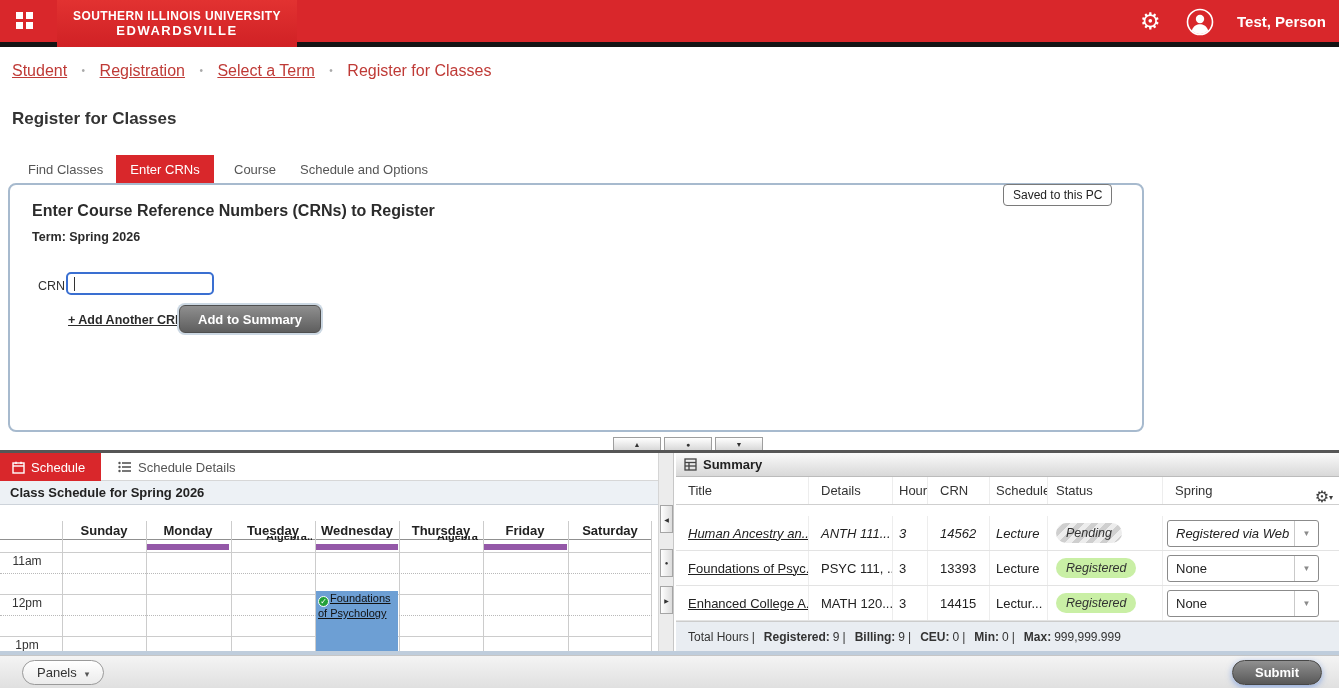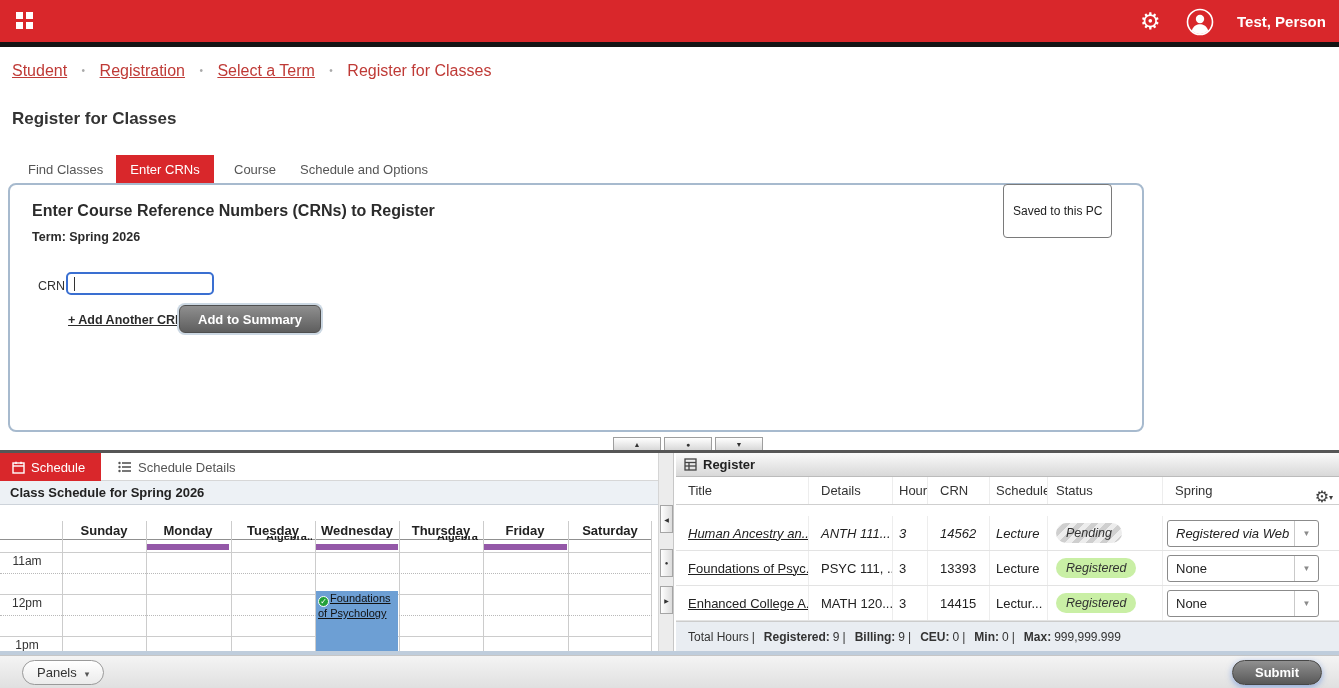--- a/index.html
+++ b/index.html
@@ -33,21 +33,21 @@
   .crn-wrapper { position:absolute; left:8px; top:183px; width:1136px; height:249px; border:2px solid #a7bace; border-radius:8px; background:#fff; }
   .crn-heading { position:absolute; left:22px; top:17px; font-size:16px; font-weight:bold; color:#2b2b2b; }
   .crn-term { position:absolute; left:22px; top:45px; font-size:12.5px; font-weight:bold; color:#2b2b2b; }
   .crn-label { position:absolute; left:28px; top:94px; font-size:12.5px; color:#333; }
   .crn-input-wrap { position:absolute; left:56px; top:87px; }
   .crn-input { width:148px; height:23px; border:2px solid #3a6fd1; border-radius:5px; outline:none; font-size:13px; padding:0 6px; }
   .crn-caret { position:absolute; left:8px; top:5px; width:1px; height:14px; background:#333; }
   .add-another { position:absolute; left:58px; top:128px; font-size:12.5px; font-weight:bold; color:#2b2b2b; text-decoration:underline; cursor:pointer; }
   .add-summary-btn { position:absolute; left:169px; top:120px; height:28px; padding:0 18px; border:1px solid #4e4e4e; border-radius:6px; background:linear-gradient(180deg,#8f8f8f,#5e5e5e); color:#fff; font-size:13px; font-weight:bold; cursor:pointer; box-shadow:0 0 0 2px #ccd8e3; }
 
-  .pc-tooltip { position:absolute; left:1003px; top:184px; padding:19px 9px; background:#fff; border:1px solid #7a7a7a; border-radius:4px; font-size:12px; color:#222; z-index:9; }
+  .pc-tooltip { position:absolute; left:1003px; top:184px; padding:3px 9px; background:#fff; border:1px solid #7a7a7a; border-radius:4px; font-size:12px; color:#222; z-index:9; }
 
   
   .divider-controls { position:absolute; left:613px; top:437px; display:flex; gap:3px; }
   .divider-controls .dbtn { width:48px; height:13px; border:1px solid #9e9e9e; border-bottom:none; background:linear-gradient(180deg,#ffffff,#d8d8d8); font-size:7px; line-height:11px; text-align:center; color:#333; cursor:pointer; padding:0; }
 
   .panels-top { position:absolute; left:0; top:450px; width:1339px; height:3px; background:#565656; }
   .panels-bottom { position:absolute; left:0; top:651px; width:1339px; height:4px; background:#bfcddc; }
 
   
   .schedule-panel { position:absolute; left:0; top:453px; width:658px; height:198px; background:#fff; overflow:hidden; }
@@ -117,20 +117,24 @@
     <span class="gear-top">⚙</span>
     <span class="user-icon">
       <svg width="28" height="28" viewBox="0 0 28 28">
         <circle cx="14" cy="14" r="12.5" fill="none" stroke="#fff" stroke-width="1.6"></circle>
         <circle cx="14" cy="11" r="4.2" fill="#fff"></circle>
         <path d="M5.8 22.5 C7.5 17.5 11 16.2 14 16.2 C17 16.2 20.5 17.5 22.2 22.5 C20 24.8 17.2 26 14 26 C10.8 26 8 24.8 5.8 22.5 Z" fill="#fff"></path>
       </svg>
     </span>
     <span class="user-name">Test, Person</span>
   </header>
+  <div class="brand">
+    <div class="brand1">SOUTHERN ILLINOIS UNIVERSITY</div>
+    <div class="brand2">EDWARDSVILLE</div>
+  </div>
   <div class="black-strip"></div>
 
   <nav class="breadcrumb">
     <a>Student</a>
     <span class="crumb-sep">•</span>
     <a>Registration</a>
     <span class="crumb-sep">•</span>
     <a>Select a Term</a>
     <span class="crumb-sep">•</span>
     <span class="crumb-current">Register for Classes</span>
@@ -251,21 +255,21 @@
   </div>
 
   <section class="summary-panel">
     <div class="sum-header">
       <svg width="13" height="13" viewBox="0 0 13 13">
           <rect x="1" y="1" width="11" height="11" fill="none" stroke="#444" stroke-width="1.3"></rect>
           <line x1="1" y1="4.5" x2="12" y2="4.5" stroke="#444" stroke-width="1.3"></line>
           <line x1="1" y1="8" x2="12" y2="8" stroke="#444" stroke-width="1.3"></line>
           <line x1="5" y1="4.5" x2="5" y2="12" stroke="#444" stroke-width="1.3"></line>
         </svg>
-      <span>Register</span>
+      <span>Summary</span>
     </div>
 
     <div class="sum-thead">
       <div class="c c-title">Title</div>
       <div class="c c-details">Details</div>
       <div class="c c-hours">Hours</div>
       <div class="c c-crn">CRN</div>
       <div class="c c-sched">Schedule</div>
       <div class="c c-status">Status</div>
       <div class="c c-action">Spring</div>

